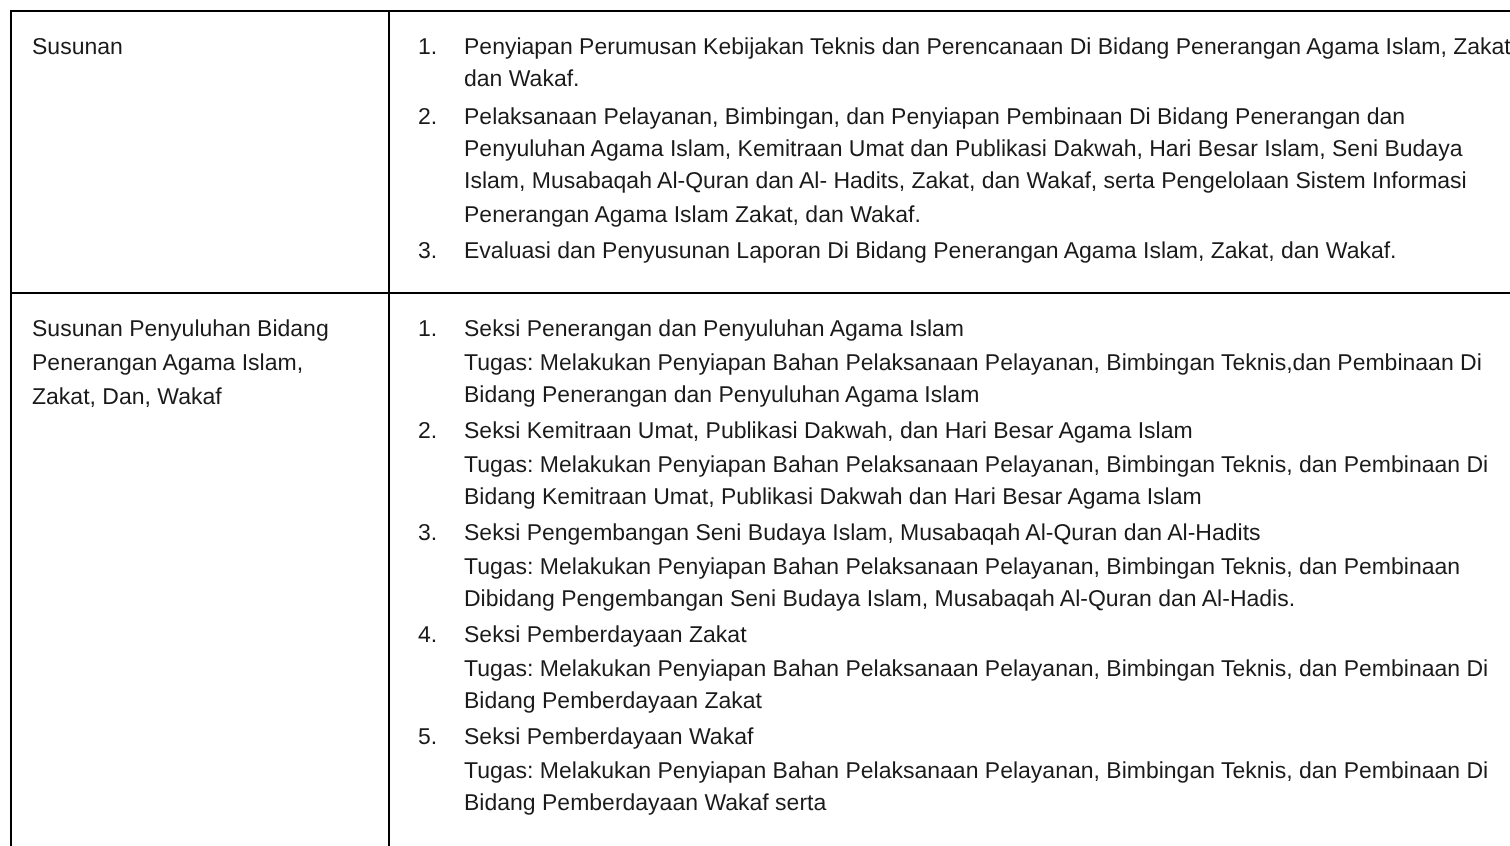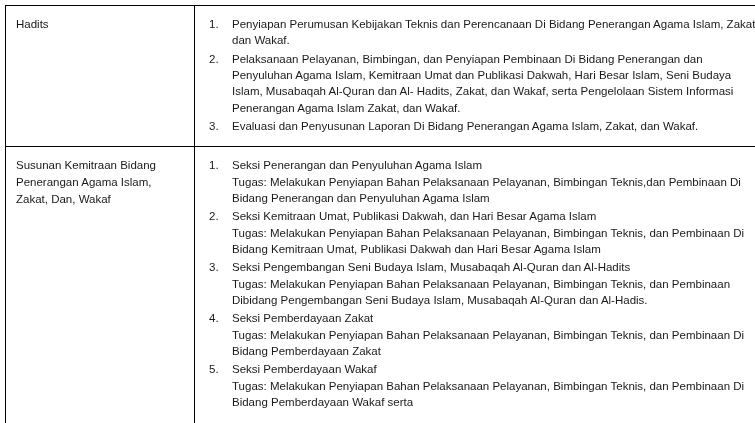--- a/index.html
+++ b/index.html
@@ -79,39 +79,39 @@
     padding-bottom: 14px;
   }
 </style>
 </head>
 <body>
 
 <table class="doc-table">
   <tbody>
     <tr class="row-fungsi">
       <td class="col-label">
-        <span class="label-text">Hadits</span>
+        <span class="label-text">Susunan</span>
       </td>
       <td class="col-content">
         <ol class="num-list">
           <li>
             <span class="li-title">Penyiapan Perumusan Kebijakan Teknis dan Perencanaan Di Bidang Penerangan Agama Islam, Zakat, dan Wakaf.</span>
           </li>
           <li>
             <span class="li-title">Pelaksanaan Pelayanan, Bimbingan, dan Penyiapan Pembinaan Di Bidang Penerangan dan Penyuluhan Agama Islam, Kemitraan Umat dan Publikasi Dakwah, Hari Besar Islam, Seni Budaya Islam, Musabaqah Al-Quran dan Al- Hadits, Zakat, dan Wakaf, serta Pengelolaan Sistem Informasi Penerangan Agama Islam Zakat, dan Wakaf.</span>
           </li>
           <li>
             <span class="li-title">Evaluasi dan Penyusunan Laporan Di Bidang Penerangan Agama Islam, Zakat, dan Wakaf.</span>
           </li>
         </ol>
       </td>
     </tr>
     <tr class="row-susunan">
       <td class="col-label">
-        <span class="label-text">Susunan Kemitraan Bidang Penerangan Agama Islam, Zakat, Dan, Wakaf</span>
+        <span class="label-text">Susunan Penyuluhan Bidang Penerangan Agama Islam, Zakat, Dan, Wakaf</span>
       </td>
       <td class="col-content">
         <ol class="num-list">
           <li>
             <span class="li-title">Seksi Penerangan dan Penyuluhan Agama Islam</span>
             <span class="li-sub">Tugas: Melakukan Penyiapan Bahan Pelaksanaan Pelayanan, Bimbingan Teknis,dan Pembinaan Di Bidang Penerangan dan Penyuluhan Agama Islam</span>
           </li>
           <li>
             <span class="li-title">Seksi Kemitraan Umat, Publikasi Dakwah, dan Hari Besar Agama Islam</span>
             <span class="li-sub">Tugas: Melakukan Penyiapan Bahan Pelaksanaan Pelayanan, Bimbingan Teknis, dan Pembinaan Di Bidang Kemitraan Umat, Publikasi Dakwah dan Hari Besar Agama Islam</span>

